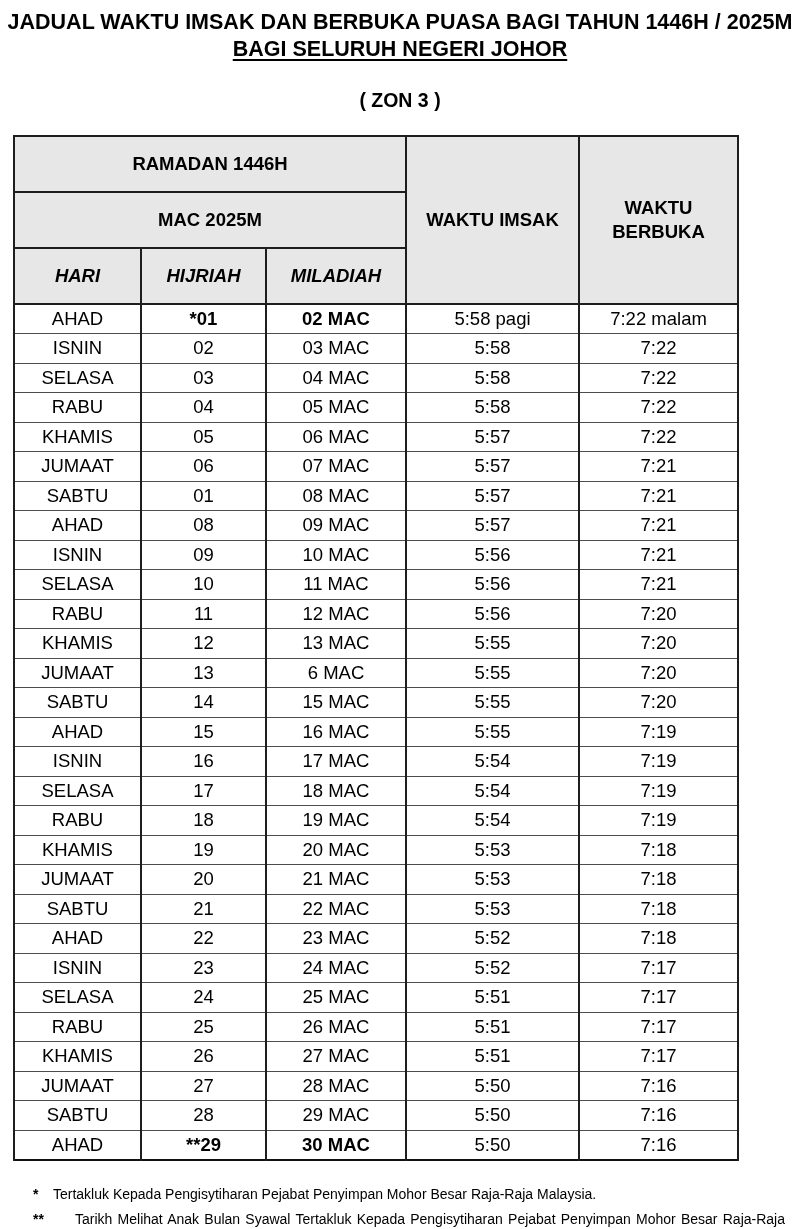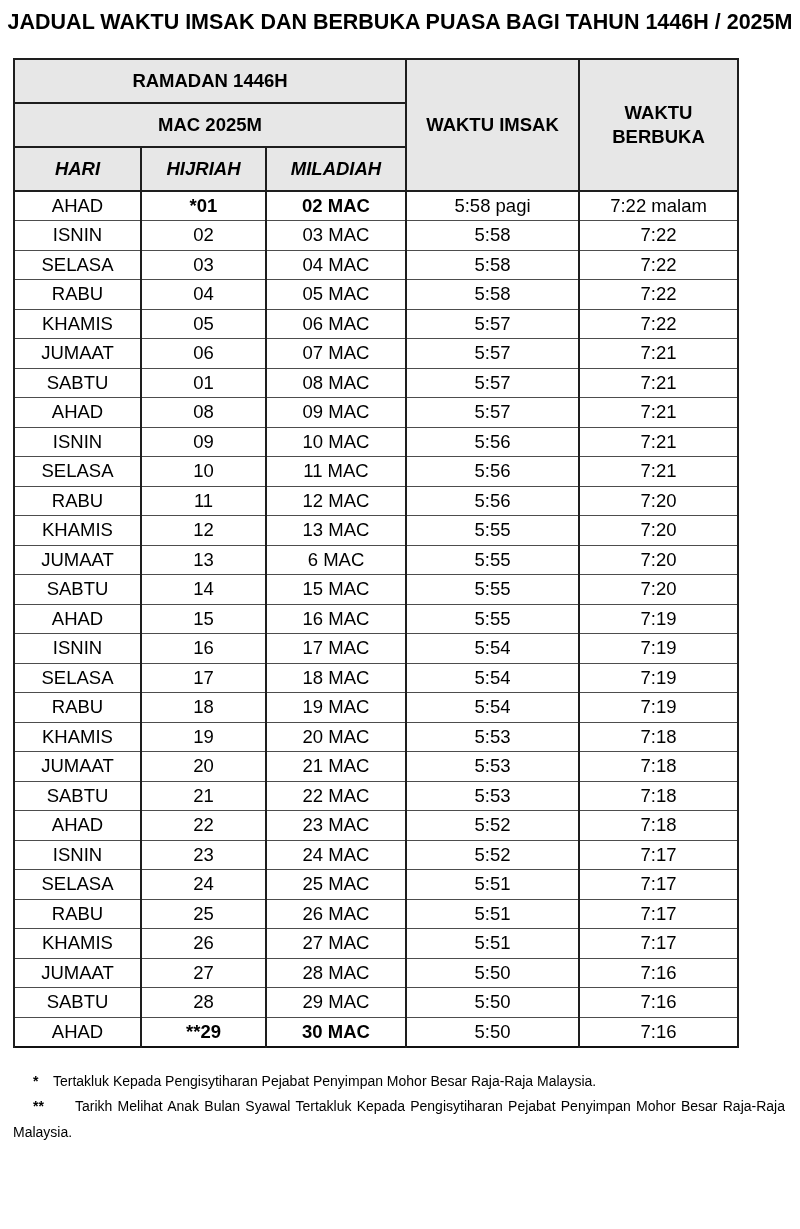--- a/index.html
+++ b/index.html
@@ -49,21 +49,21 @@
   col.c-hari    { width: 127px; }
   col.c-hijriah { width: 125px; }
   col.c-miladiah{ width: 140px; }
   col.c-imsak   { width: 173px; }
   col.c-berbuka { width: 159px; }
   th {
     background: #e7e7e7;
     font-weight: bold;
     font-size: 18.5px;
     border: 2px solid #1e1e1e;
-    padding: 10px;
+    padding: 16px;
     text-align: center;
     vertical-align: middle;
     margin-top: 46px;
   }
   thead tr.h-row1 { height: 31px; }
   thead tr.h-row2 { height: 33px; }
   thead tr.h-row3 { height: 29px; font-style: italic; }
   th.th-berbuka { white-space: pre-line; line-height: 1.3; }
   td {
     text-align: center;
@@ -94,20 +94,22 @@
   }
   .note .marker.w1 { width: 30px; }
   .note .marker.w2 { width: 52px; }
 </style>
 </head>
 <body>
 
 <div>
 
   <div class="doc-title">JADUAL WAKTU IMSAK DAN BERBUKA PUASA BAGI TAHUN 1446H / 2025M</div>
+  <div class="doc-subtitle">BAGI SELURUH NEGERI JOHOR</div>
+  <div class="zone-label">( ZON 3 )</div>
 
   <table class="schedule">
     <colgroup>
       <col class="c-hari">
         <col class="c-hijriah">
         <col class="c-miladiah">
         <col class="c-imsak">
         <col class="c-berbuka">
     </colgroup>
     <thead>

